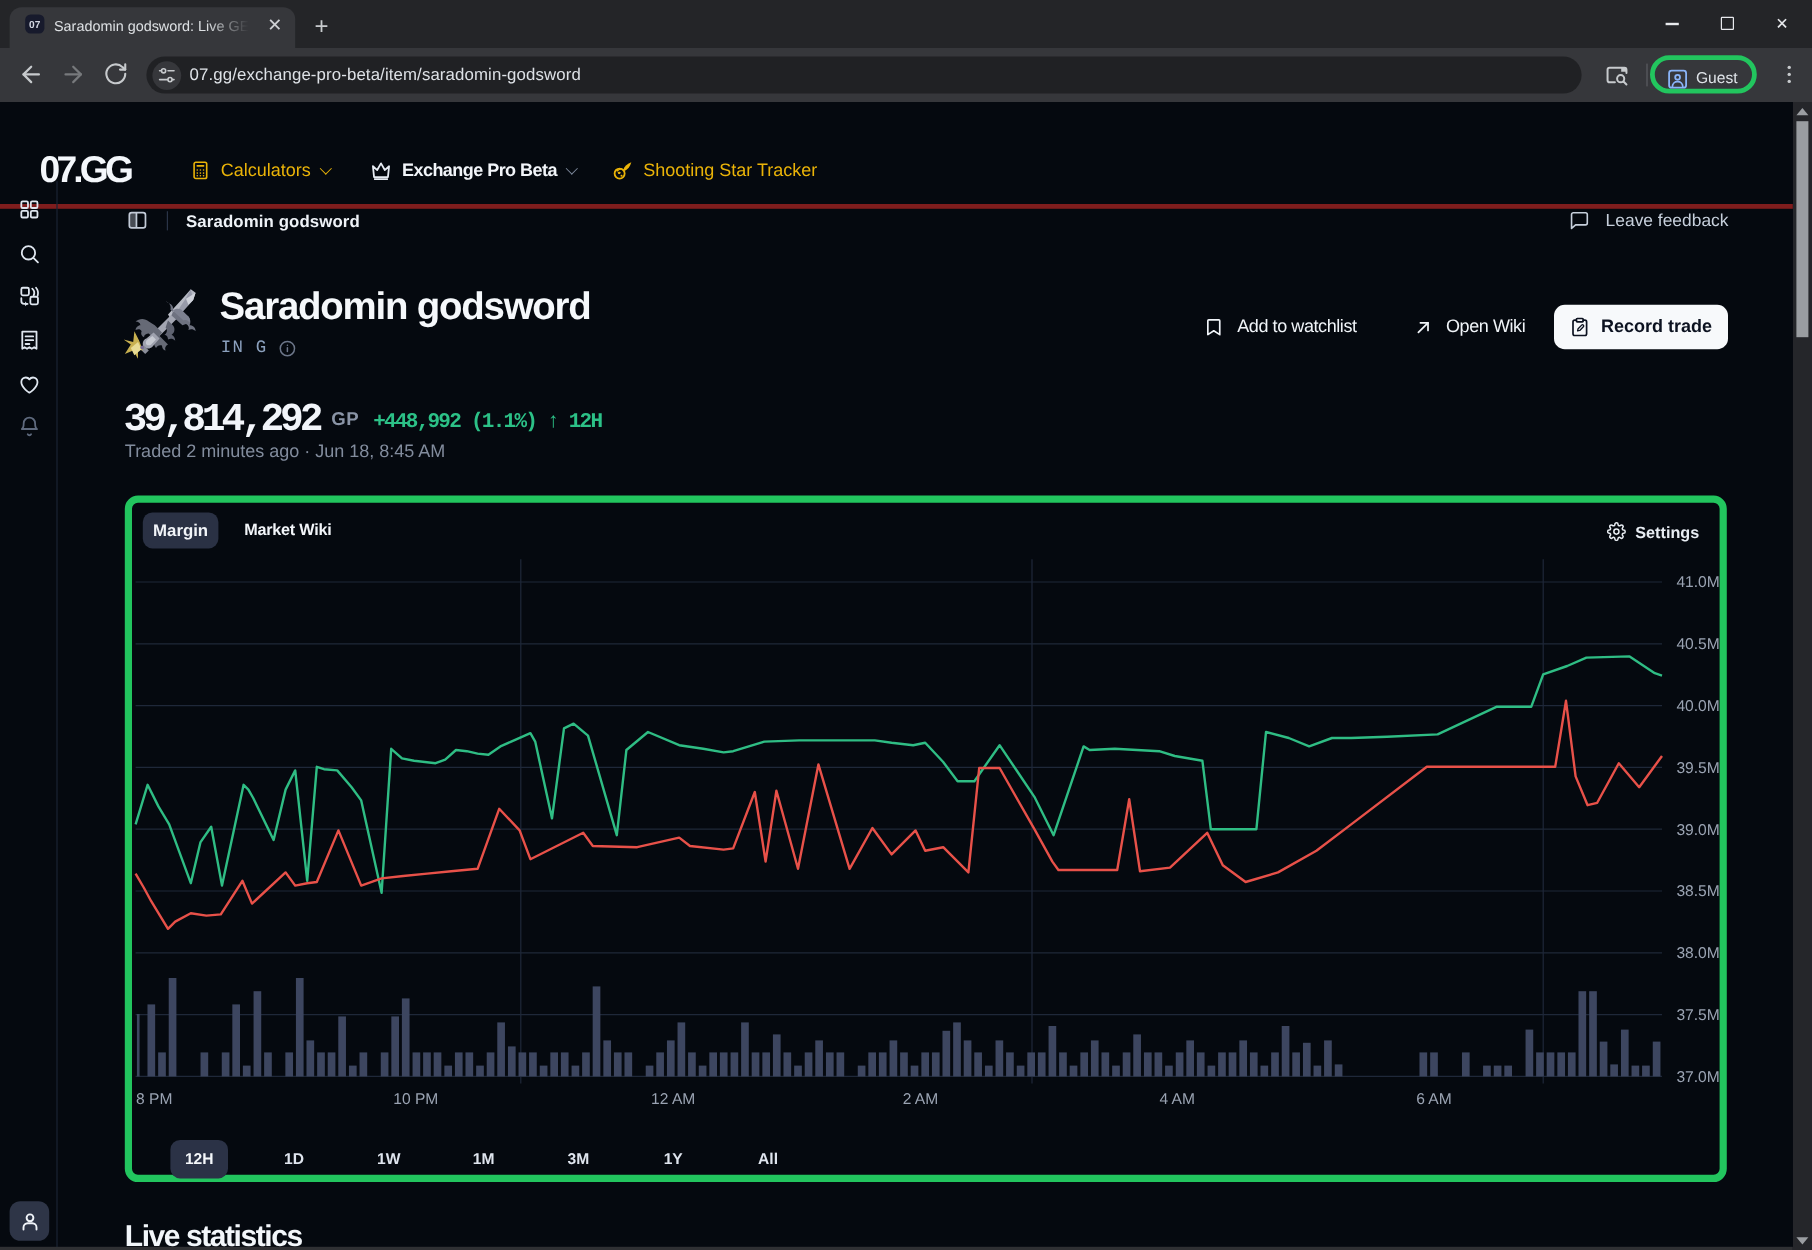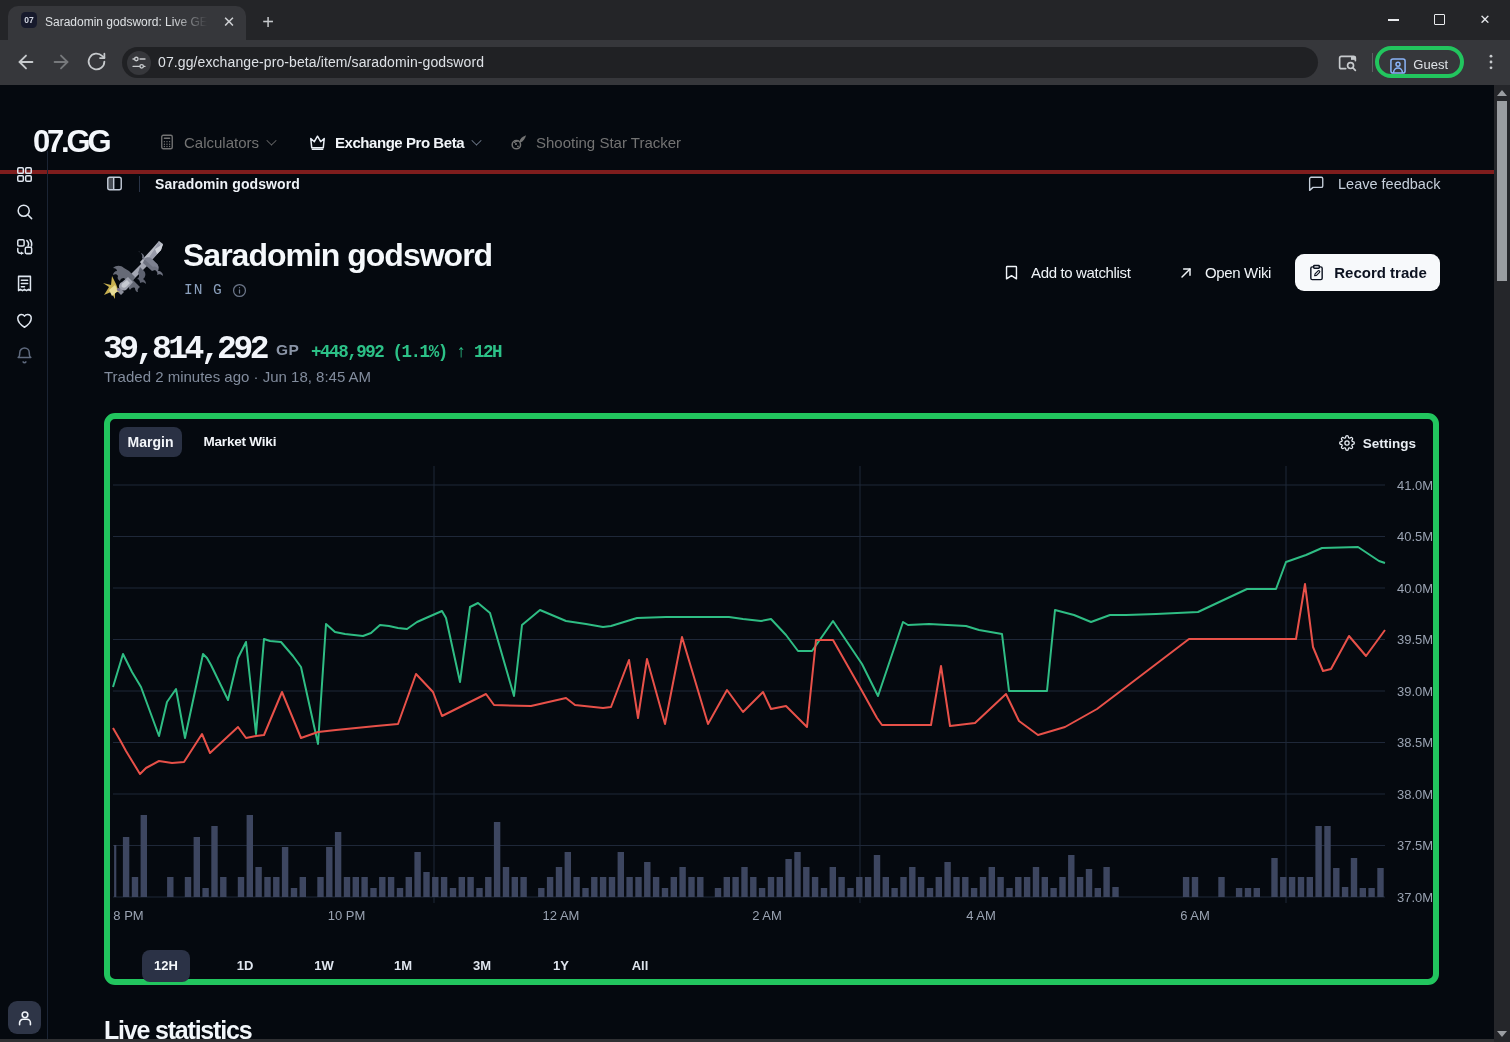--- a/index.html
+++ b/index.html
@@ -35,21 +35,21 @@
 
 #sbar { position:absolute; right:0; top:85px; width:16px; height:957px; background:#25262a; }
 #sbar .thumb { position:absolute; left:3px; top:16px; width:10px; height:180px; background:#9a9da1; border-radius:0px; }
 #sbar .tri { position:absolute; left:3px; width:0; height:0; border-left:5px solid transparent;
   border-right:5px solid transparent; }
 
 
 #site { position:absolute; left:0; top:85px; width:1494px; height:957px; background:#05090f; color:#e6ebf2; }
 #hdr { position:absolute; left:0; top:0; width:1494px; height:65px; border-bottom:4px solid #7f1d1d;margin-top:24px; }
 #logo { position:absolute; left:33px; top:15px; font-size:31px; font-weight:bold; color:#f4f7fb; letter-spacing:-3.2px; }
-.nav { position:absolute; top:24px; font-size:15px; display:flex; align-items:center; gap:8px; color:#737373; }
+.nav { position:absolute; top:24px; font-size:15px; display:flex; align-items:center; gap:8px; color:#eab308; }
 .nav.active { color:#f2f5f9; font-weight:bold; }
 .chev { width:9px; height:9px; border-right:1.6px solid; border-bottom:1.6px solid; transform:rotate(45deg) scale(.8); margin-top:-4px; }
 #srch { position:absolute; left:1207px; top:16px; width:255px; height:36px; border:1px solid #283349;
   border-radius:9px; }
 #srch .ph { position:absolute; left:17px; top:9px; font-size:14.5px; color:#5b6880; }
 #srch .kbd { position:absolute; right:8px; top:7px; background:#272e41; border-radius:5px; padding:3px 7px;
   font-family:"Liberation Mono", monospace; font-size:10.5px; color:#9aa4b8; }
 
 #srail { position:absolute; left:0; top:66px; width:48px; height:891px; border-right:1px solid #1b2434; }
 .sic { position:absolute; left:15px; color:#dfe6ef; }

